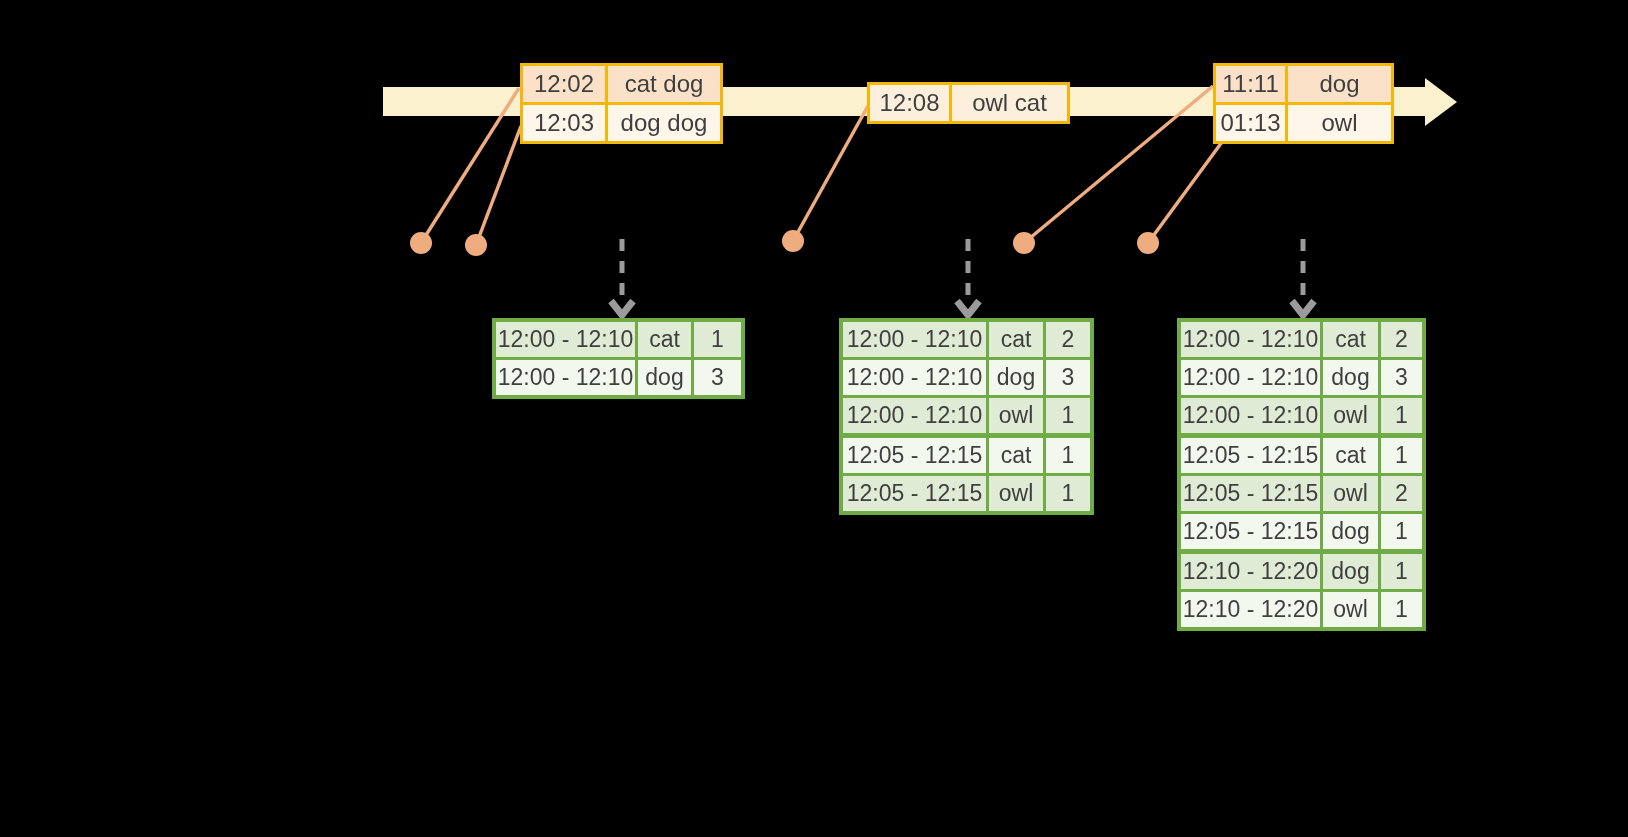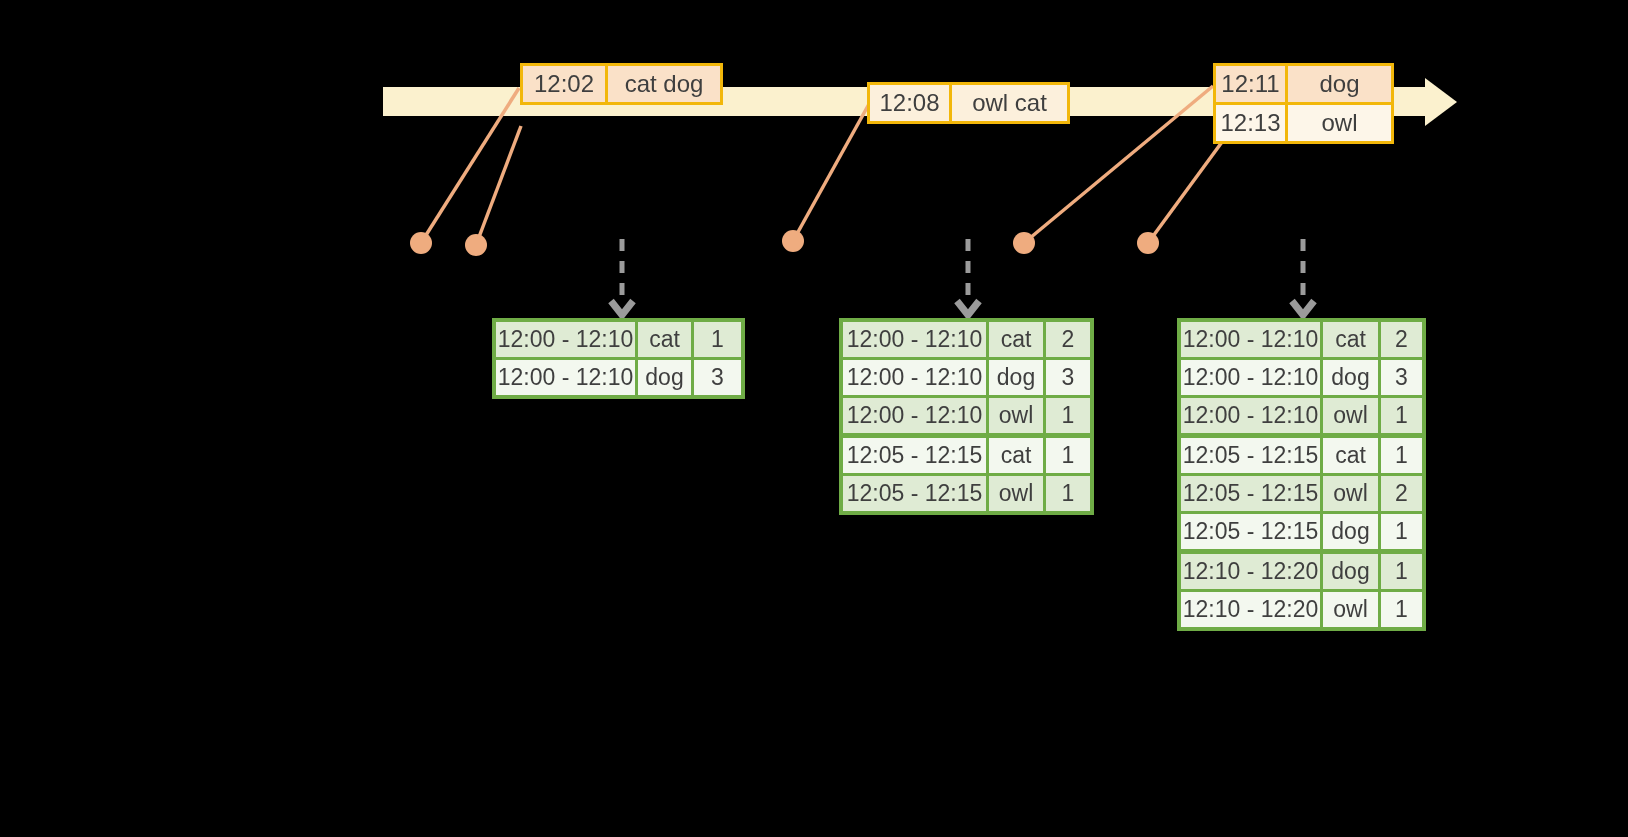--- a/index.html
+++ b/index.html
@@ -89,38 +89,42 @@
       <polyline points="1292,301 1303,315 1314,301" fill="none" stroke="#9B9B9B" stroke-width="7" data-name="arrow-down-icon"></polyline>
     </g>
   </svg>
 
   <div id="et1" class="event-table" data-name="event-table-1">
 
   <div class="et-row" data-name="event-row">
       <div class="et-cell time" data-name="event-time-cell">12:02</div>
       <div class="et-cell words" data-name="event-words-cell">cat dog</div>
     </div>
+      <div class="et-row" data-name="event-row">
+      <div class="et-cell time" data-name="event-time-cell">12:03</div>
+      <div class="et-cell words" data-name="event-words-cell">dog dog</div>
+    </div>
     </div>
 
   <div id="et2" class="event-table" data-name="event-table-2">
 
   <div class="et-row" data-name="event-row">
       <div class="et-cell time" data-name="event-time-cell">12:08</div>
       <div class="et-cell words" data-name="event-words-cell">owl cat</div>
     </div>
     </div>
 
   <div id="et3" class="event-table" data-name="event-table-3">
 
   <div class="et-row" data-name="event-row">
-      <div class="et-cell time" data-name="event-time-cell">12:11</div>
+      <div class="et-cell time" data-name="event-time-cell">11:11</div>
       <div class="et-cell words" data-name="event-words-cell">dog</div>
     </div>
       <div class="et-row" data-name="event-row">
-      <div class="et-cell time" data-name="event-time-cell">12:13</div>
+      <div class="et-cell time" data-name="event-time-cell">01:13</div>
       <div class="et-cell words" data-name="event-words-cell">owl</div>
     </div>
     </div>
 
   <div id="gt1" class="result-table" data-name="result-table-1">
 
   <div class="gt-row" data-name="result-row">
       <div class="gt-cell window" data-name="window-cell">12:00 - 12:10</div>
       <div class="gt-cell word" data-name="word-cell">cat</div>
       <div class="gt-cell count" data-name="count-cell">1</div>

